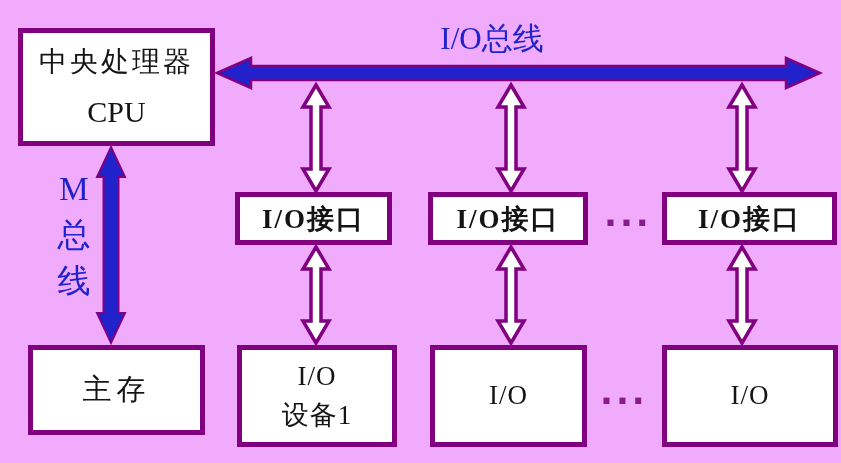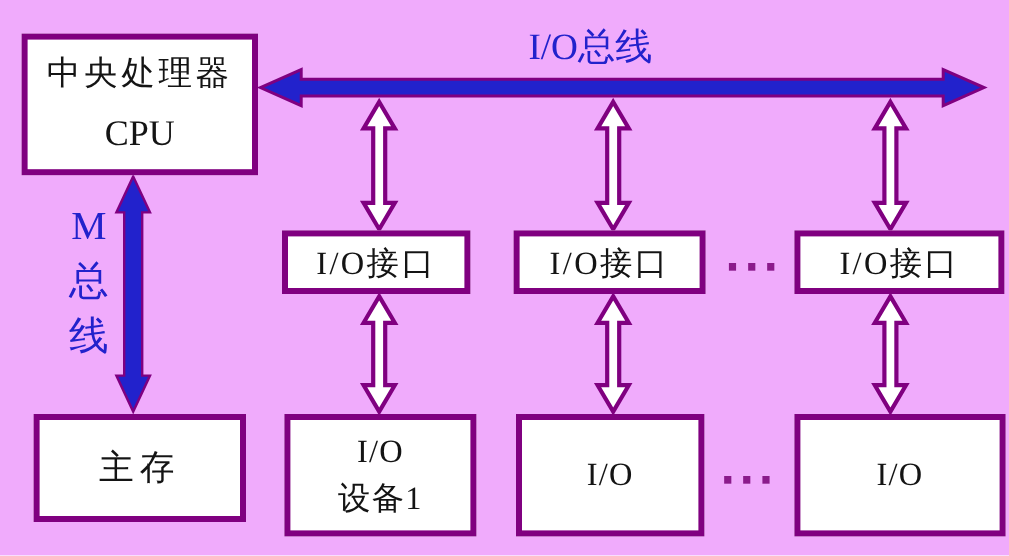--- a/index.html
+++ b/index.html
@@ -39,21 +39,21 @@
   .box-memory     { left: 28px;  top: 345px; width: 177px; height: 90px; }
   .box-iface-1    { left: 235px; top: 192px; width: 157px; height: 53px; }
   .box-iface-2    { left: 428px; top: 192px; width: 160px; height: 53px; }
   .box-iface-3    { left: 662px; top: 192px; width: 175px; height: 53px; }
   .box-dev-1      { left: 237px; top: 345px; width: 160px; height: 102px; }
   .box-dev-2      { left: 430px; top: 345px; width: 157px; height: 102px; }
   .box-dev-n      { left: 662px; top: 345px; width: 176px; height: 102px; }
 
   .cpu-line1   { font-size: 28px; letter-spacing: 3px; line-height: 1.25; }
   .cpu-line2   { font-size: 30px; line-height: 1.15; }
-  .iface-label { font-size: 27px; letter-spacing: 2px; }
+  .iface-label { font-size: 27px; letter-spacing: 2px; font-weight: bold; }
   .memory-label{ font-size: 29px; letter-spacing: 5px; }
   .dev-line    { font-size: 27px; line-height: 1.45; letter-spacing: 1px; }
   .italic-n    { font-style: italic; }
 
   .io-bus-label {
     position: absolute;
     left: 397px;
     top: 18px;
     width: 190px;
     text-align: center;

